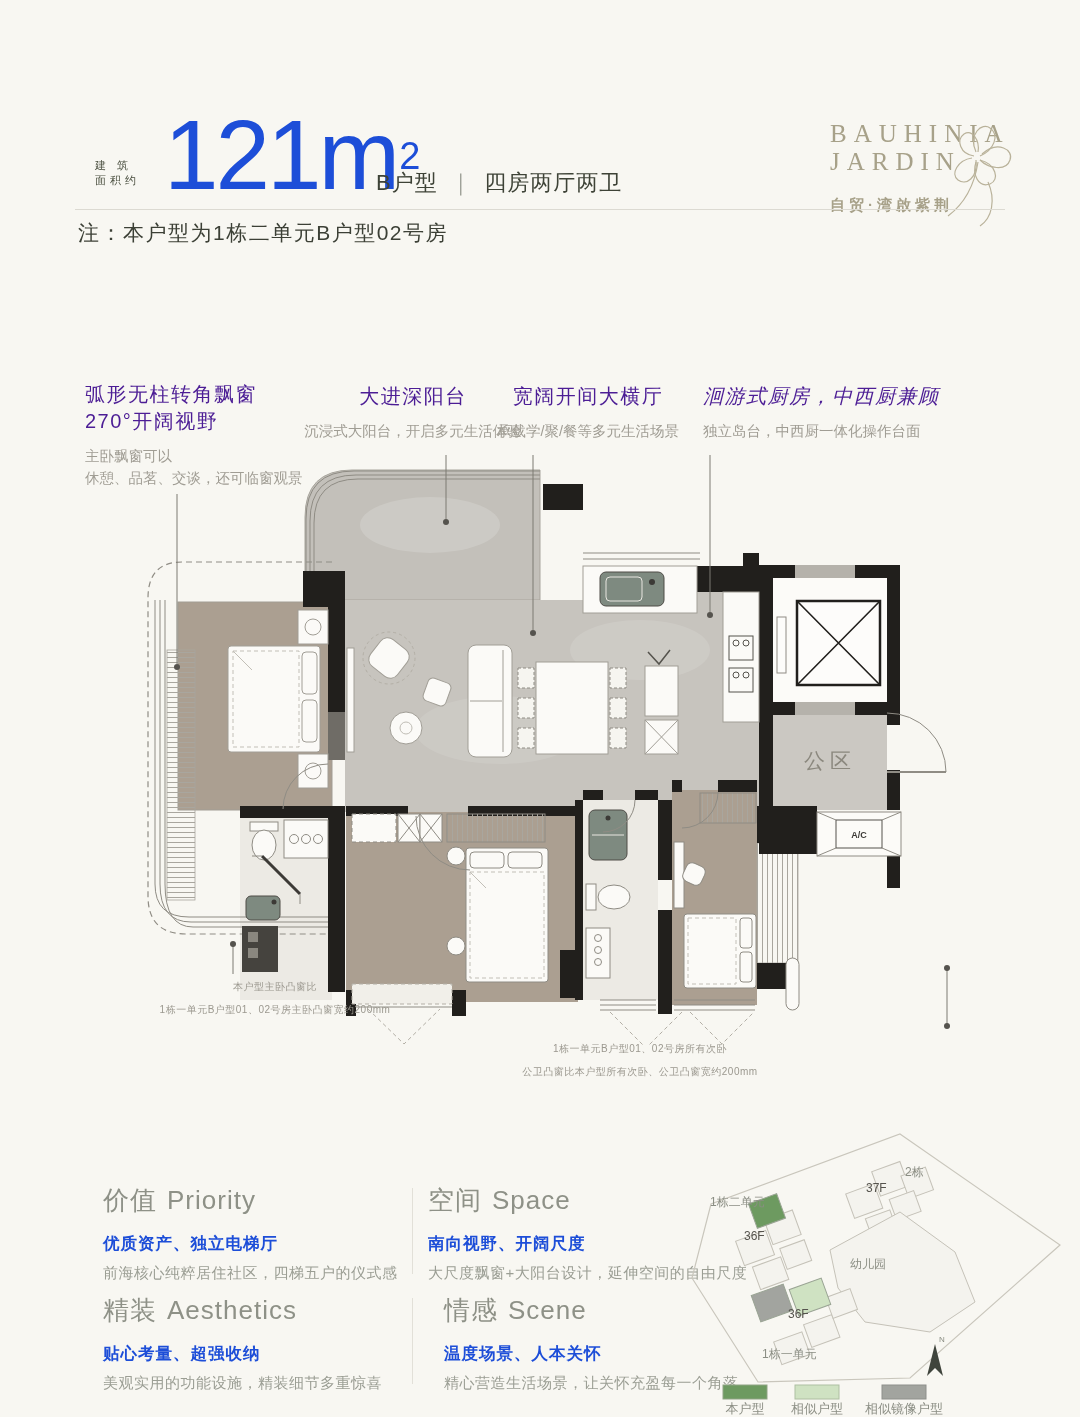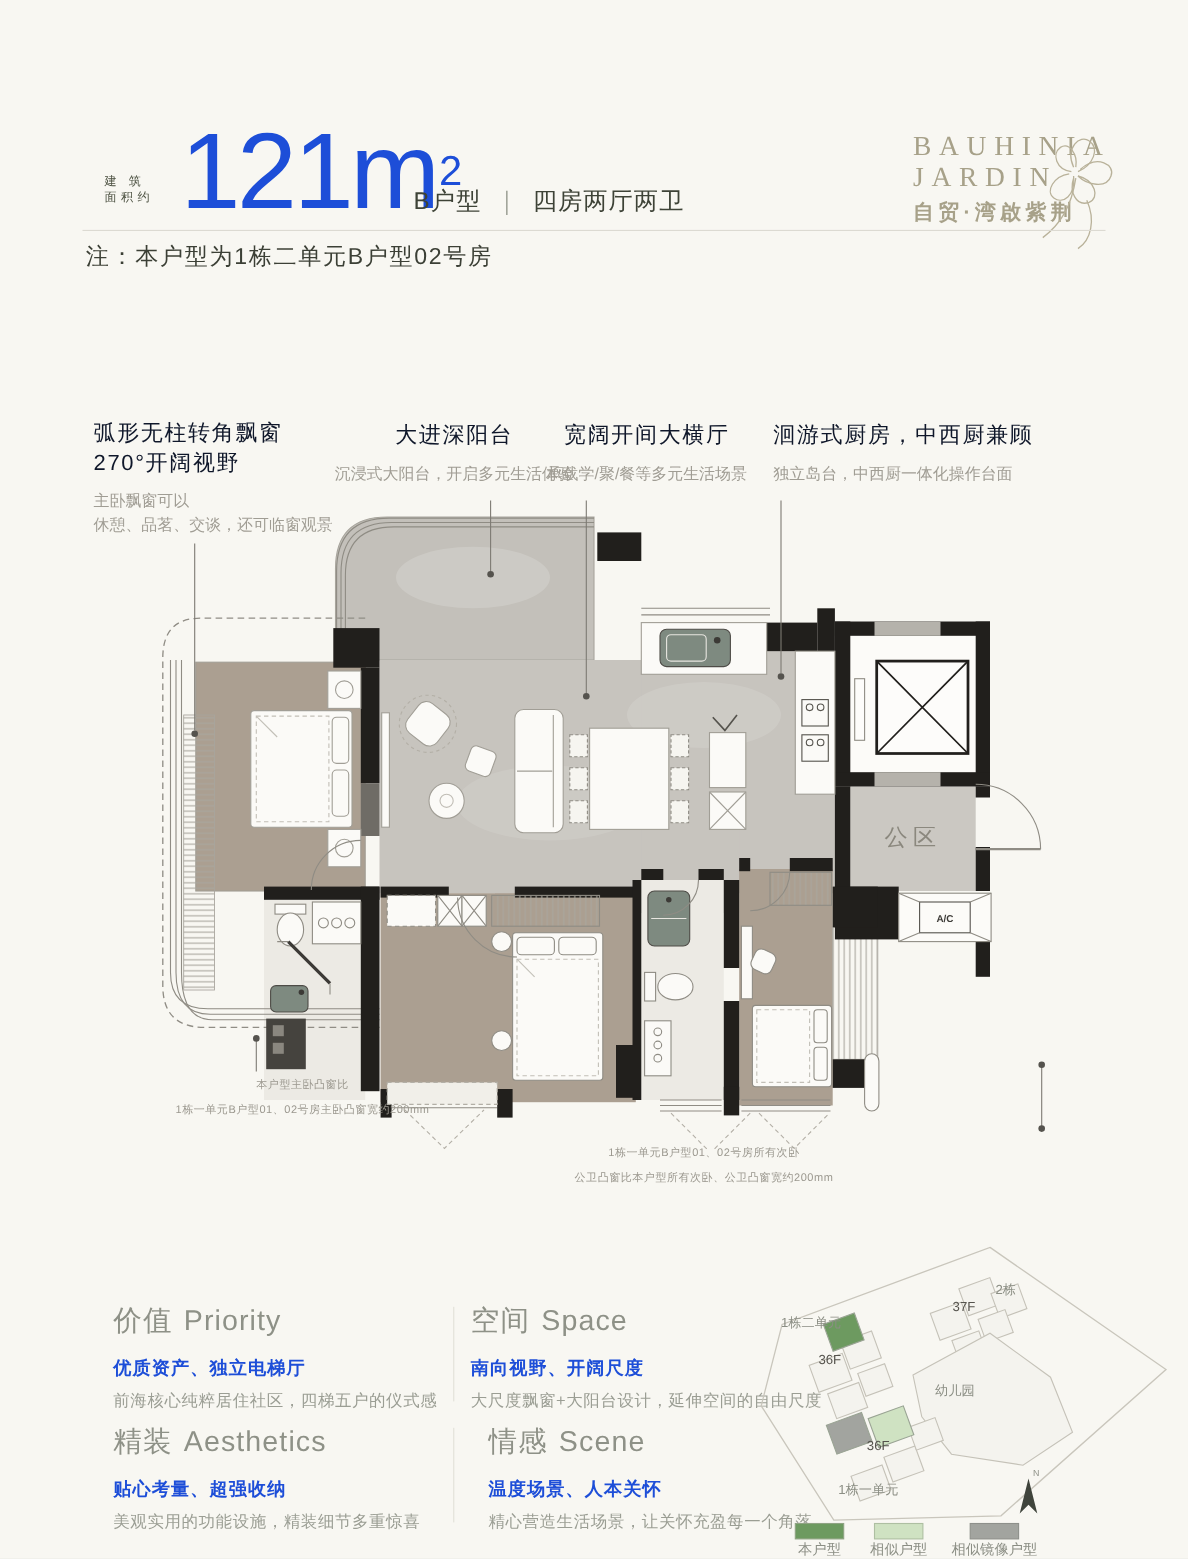--- a/index.html
+++ b/index.html
@@ -8,27 +8,27 @@
   
   .area-row{position:absolute;left:95px;top:110px;display:flex;align-items:flex-end;}
   .area-prefix{font-size:11px;line-height:15px;letter-spacing:4px;color:#4b5040;margin-bottom:12px;}
   .area-number{display:flex;align-items:center;font-size:98px;line-height:0.92;letter-spacing:-3px;
                color:#1d4ed8;margin-left:24px;font-weight:400;}
   .area-sup{font-size:38px;line-height:1;margin-top:2px;margin-left:2px;}
   .unit-type{position:absolute;left:376px;top:168px;font-size:22px;letter-spacing:1px;color:#3e4337;display:flex;gap:12px;}
   .unit-divider{color:#9a9d93;font-weight:300;}
   .logo{position:absolute;left:830px;top:120px;color:#a7a189;}
   .logo-en{font-family:"Liberation Serif","DejaVu Serif",serif;font-size:25px;letter-spacing:7px;line-height:28px;}
-  .logo-cn{margin-top:4px;font-size:19px;letter-spacing:4px;font-weight:700;}
+  .logo-cn{margin-top:20px;font-size:15px;letter-spacing:4px;font-weight:700;}
   .logo-flower{position:absolute;left:938px;top:116px;}
   .header-rule{position:absolute;left:75px;width:930px;top:209px;border-top:1px solid #dcdad2;}
   .note{position:absolute;left:78px;top:219px;font-size:21px;letter-spacing:1.5px;font-weight:500;color:#3c4036;}
   
   .callout{position:absolute;}
-  .callout .t{font-size:20px;line-height:27px;letter-spacing:1.5px;color:#0f172a;}
+  .callout .t{font-size:20px;line-height:27px;letter-spacing:1.5px;color:#4c1d95;}
   .callout .s{margin-top:10px;font-size:14.5px;line-height:22px;color:#a09d94;white-space:nowrap;}
   .callout.center{text-align:center;}
   
   .measure-note{position:absolute;text-align:center;font-size:10px;line-height:23px;color:#9b988f;letter-spacing:0.5px;}
   
   .feature{position:absolute;width:300px;}
   .f-title{font-size:26px;letter-spacing:1px;color:#8e9187;}
   .f-title .en{margin-left:10px;}
   .f-sub{margin-top:15px;font-size:16.5px;font-weight:700;letter-spacing:1px;color:#1d4ed8;}
   .f-desc{margin-top:9px;font-size:15px;letter-spacing:0.5px;color:#9b9e94;white-space:nowrap;}
@@ -92,21 +92,21 @@
     <div class="t">大进深阳台</div>
     <div class="s">沉浸式大阳台，开启多元生活体验</div>
   </div>
 
   <div class="callout center" style="left:478px;top:383px;width:220px;">
     <div class="t">宽阔开间大横厅</div>
     <div class="s">承载学/聚/餐等多元生活场景</div>
   </div>
 
   <div class="callout" style="left:703px;top:383px;">
-    <div class="t" style="white-space:nowrap;">洄游式厨房，中西厨兼顾</div>
+    <div class="t" style="white-space:nowrap;font-style:italic;">洄游式厨房，中西厨兼顾</div>
     <div class="s">独立岛台，中西厨一体化操作台面</div>
   </div>
 
   <svg style="position:absolute;left:130px;top:455px;" width="820" height="590" viewBox="130 455 820 590">
     <defs>
       <pattern id="hh" width="6" height="5" patternUnits="userSpaceOnUse">
         <path d="M0 2.5 H6" stroke="#a9a69e" stroke-width="1"></path>
       </pattern>
       <pattern id="vv" width="5" height="6" patternUnits="userSpaceOnUse">
         <path d="M2.5 0 V6" stroke="#a9a69e" stroke-width="1"></path>

